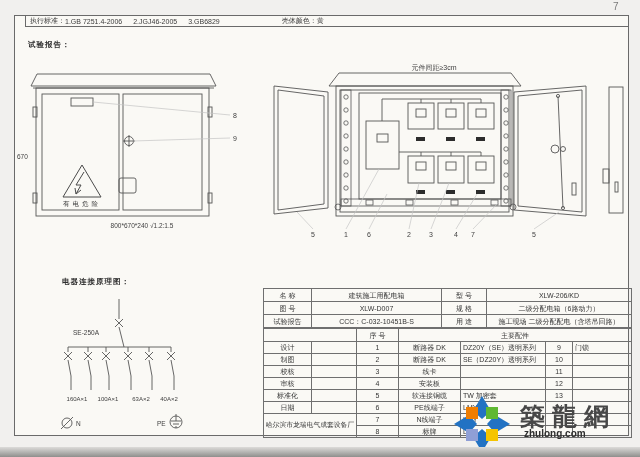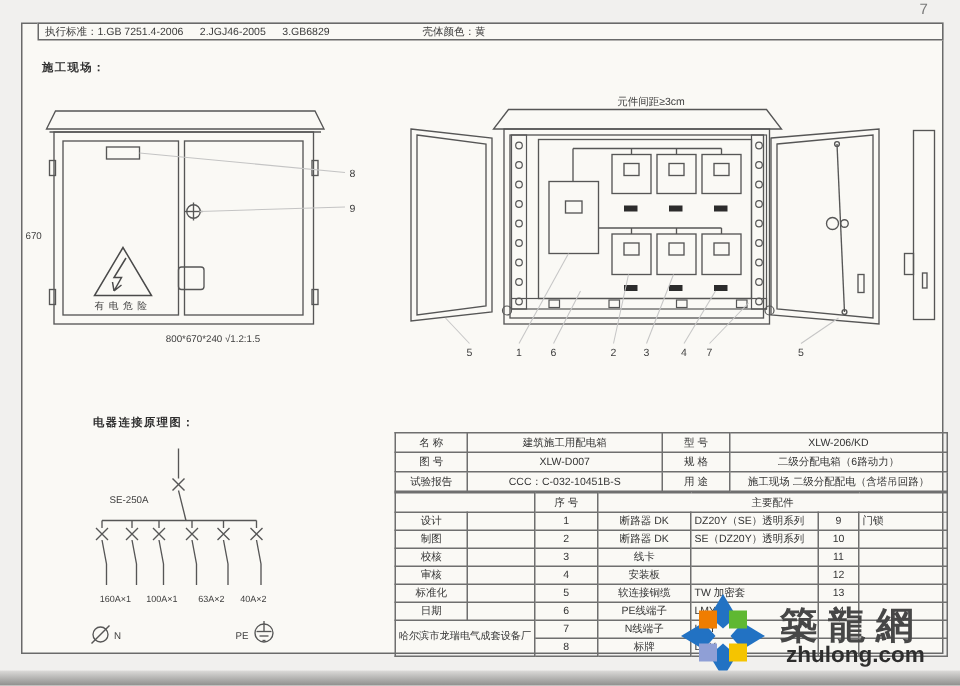--- a/index.html
+++ b/index.html
@@ -37,41 +37,41 @@
   .t-info tr{height:13px;}
   .t-parts tr{height:12px;}
   .t-parts tr.sub{height:13px;}
   td.company{font-size:6.8px;}
   td.left{text-align:left;padding-left:2px;}
   .watermark{position:absolute;left:452px;top:394px;width:185px;height:58px;}
   .wm-title{
     position:absolute;left:68px;top:6px;font-size:25px;font-weight:bold;
     font-family:"Liberation Serif","DejaVu Serif",serif;color:#474747;letter-spacing:7px;white-space:nowrap;
   }
-  .wm-url{position:absolute;left:72px;top:34px;font-size:15px;font-weight:bold;color:#2e2e2e;}
+  .wm-url{position:absolute;left:72px;top:34px;font-size:10px;font-weight:bold;color:#2e2e2e;}
   .bottom-shade{position:absolute;left:0;top:447px;width:640px;height:10px;
     background:linear-gradient(#dcdbd9,#8f8f8d);}
 </style>
 </head>
 <body>
 
 <div class="page-number">7</div>
 
 <div class="sheet">
 
   <div class="stdbar">
     <span class="lbl">执行标准：</span>
     <span class="itm first">1.GB 7251.4-2006</span>
     <span class="itm">2.JGJ46-2005</span>
     <span class="itm">3.GB6829</span>
     <span class="shell">壳体颜色：</span>
     <span>黄</span>
   </div>
 
-  <div class="h-label h-assembly">施工现场：</div>
+  <div class="h-label h-assembly">试验报告：</div>
   <div class="h-label h-schematic">电器连接原理图：</div>
 
   <svg style="left:2px;top:43px;" width="236" height="192" viewBox="0 0 236 192">
     <g stroke="#565656" stroke-width="0.9" fill="none">
       <polygon points="14,27 199,27 193,15 20,15"></polygon>
       <line x1="16" y1="29" x2="197" y2="29"></line>
       <rect x="19" y="29" width="173" height="128"></rect>
       <rect x="25" y="35" width="77" height="116"></rect>
       <rect x="106" y="35" width="79" height="116"></rect>
       <rect x="16" y="48" width="4" height="10"></rect>

